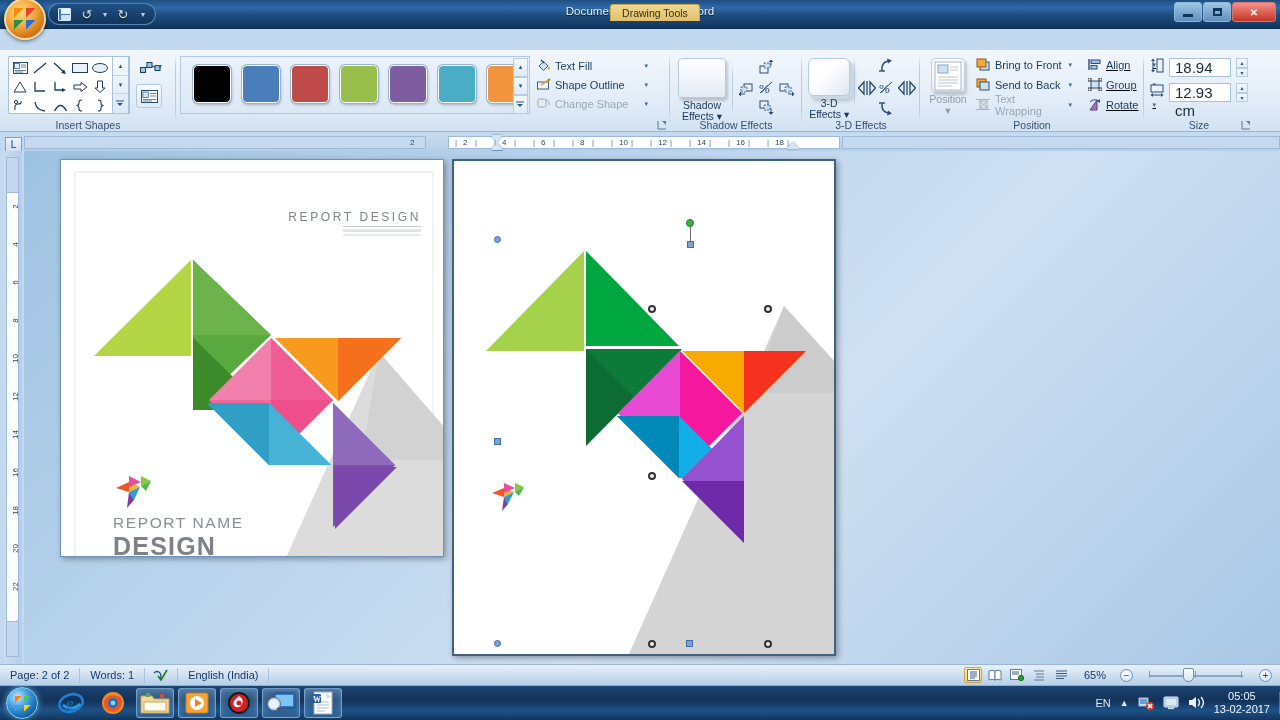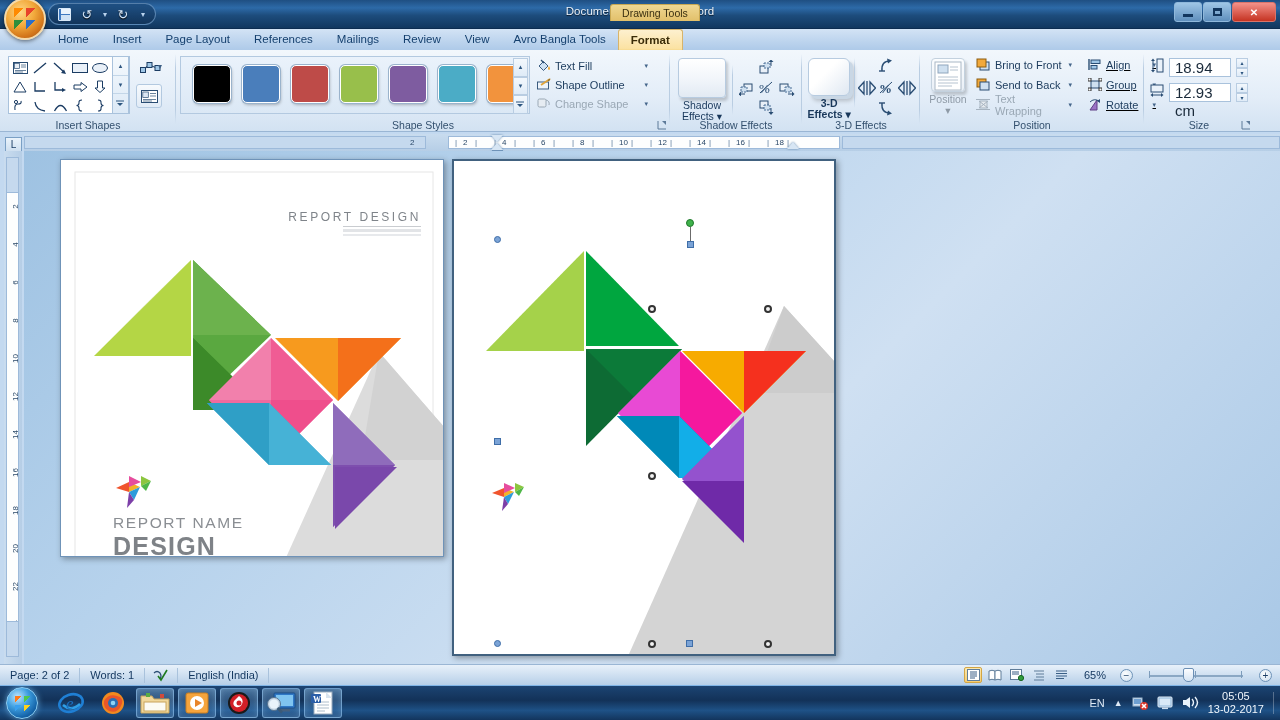--- a/index.html
+++ b/index.html
@@ -290,21 +290,21 @@
       linear-gradient(135deg,#ff7a1a 48%, transparent 48%) no-repeat 0 0/7px 7px,
       linear-gradient(135deg,#4ec74e 48%, transparent 48%) no-repeat 9px 0/7px 7px,
       linear-gradient(135deg,#3aa0ef 48%, transparent 48%) no-repeat 0 9px/7px 7px,
       linear-gradient(135deg,#ffd21a 48%, transparent 48%) no-repeat 9px 9px/7px 7px;
   }
   .tb-items{ display:flex; align-items:center; gap:4px; margin-left:14px; }
   .tb-item{ width:38px;height:30px; display:flex;align-items:center;justify-content:center;
     border-radius:3px; }
   .tb-item.boxed{ background: linear-gradient(180deg, rgba(160,210,250,.32), rgba(60,120,185,.3));
     border:1px solid rgba(165,215,255,.55); box-shadow: inset 0 0 6px rgba(190,230,255,.25); }
-  .tray{ margin-left:auto; display:flex; align-items:center; gap:9px; padding-right:6px;
+  .tray{ margin-left:auto; display:flex; align-items:center; gap:9px; 
     color:#dfeaf6; font-size:11px; }
   .clock{ text-align:center; font-size:11px; color:#f0f6fc; line-height:13px; }
   .sb-divider{ width:1px;height:22px;background:rgba(255,255,255,.28); }
 </style>
 </head>
 <body>
 
 <div id="word-window">
 
   <div class="titlebar">
@@ -340,33 +340,20 @@
         </div>
       <div class="win-btn">
           <span style="display:block;width:9px;height:8px;border:2px solid #12365e;border-top-width:3px"></span>
         </div>
       <div class="win-btn close">
           <span>✕</span>
         </div>
     </div>
   </div>
 
-  <div class="tabs">
-    <div class="tabs-inner">
-      <div class="tab">Home</div>
-      <div class="tab">Insert</div>
-      <div class="tab">Page Layout</div>
-      <div class="tab">References</div>
-      <div class="tab">Mailings</div>
-      <div class="tab">Review</div>
-      <div class="tab">View</div>
-      <div class="tab">Avro Bangla Tools</div>
-      <div class="tab active">Format</div>
-    </div>
-  </div>
 
   <div class="ribbon">
 
     <div class="rgroup" style="left:0; width:176px">
       <div class="rbody">
         <div class="shapes-box">
           <div class="shapes-grid">
             <div class="shp">
                 <svg width="15" height="12">
                   <rect x="0.5" y="0.5" width="14" height="11" fill="#fff" stroke="#2a4d73"></rect>
@@ -556,21 +543,20 @@
                 <svg width="14" height="13">
                   <rect x="1" y="2" width="8" height="8" rx="1.5" fill="#e6ecf2" stroke="#9aa8b5"></rect>
                   <path d="M9,3 q4,1 3,5" fill="none" stroke="#9aa8b5"></path>
                 </svg>
               </span>
             <span>Change Shape</span>
             <span class="cr">▾</span>
           </div>
         </div>
       </div>
-      <div class="rlabel">Shape Styles</div>
       <div class="dlg-launcher"><svg width="10" height="10">
             <path d="M1,1 v8 h8" fill="none" stroke="#5d7a99"></path>
             <polygon points="9,1 9,5 5,1" fill="#5d7a99"></polygon>
           </svg></div>
       <div class="rdiv" style="right:0"></div>
     </div>
 
     <div class="rgroup" style="left:670px; width:132px">
       <div class="rbody">
         <div style="display:flex; align-items:center; padding:6px 0 0 4px;">
@@ -620,21 +606,21 @@
               </div>
           </div>
         </div>
       </div>
       <div class="rlabel">Shadow Effects</div>
       <div class="rdiv" style="right:0"></div>
     </div>
 
     <div class="rgroup" style="left:802px; width:118px">
       <div class="rbody">
-        <div style="display:flex; align-items:flex-start; padding:6px 12px 0 4px;font-weight:bold;">
+        <div style="display:flex; align-items:flex-start; padding:6px 12px 0 4px;">
           <div class="bigbtn" style="width:52px">
             <div class="face" style="width:42px;height:38px;border-radius:6px;background:linear-gradient(135deg,#ffffff 40%, #dfe8f2 100%);box-shadow:3px 3px 0 #c9d7e5, 4px 5px 4px rgba(0,0,0,.2)"></div>
             <div class="cap"><span>3-D</span><br><span>Effects</span> <span>▾</span></div>
           </div>
           <div class="rdiv" style="position:relative; top:0; left:2px; height:50px;"></div>
           <div style="position:relative; width:58px; height:62px; margin-left:3px;">
             <div class="minibtn" style="position:absolute;left:19px;top:-3px">
                 <svg width="16" height="16">
                   <path d="M4,13 q-1,-10 8,-10" fill="none" stroke="#2a4d73" stroke-width="1.4"></path>
                   <polygon points="9,0.5 14,2.5 10,5.5" fill="#2a4d73"></polygon>

